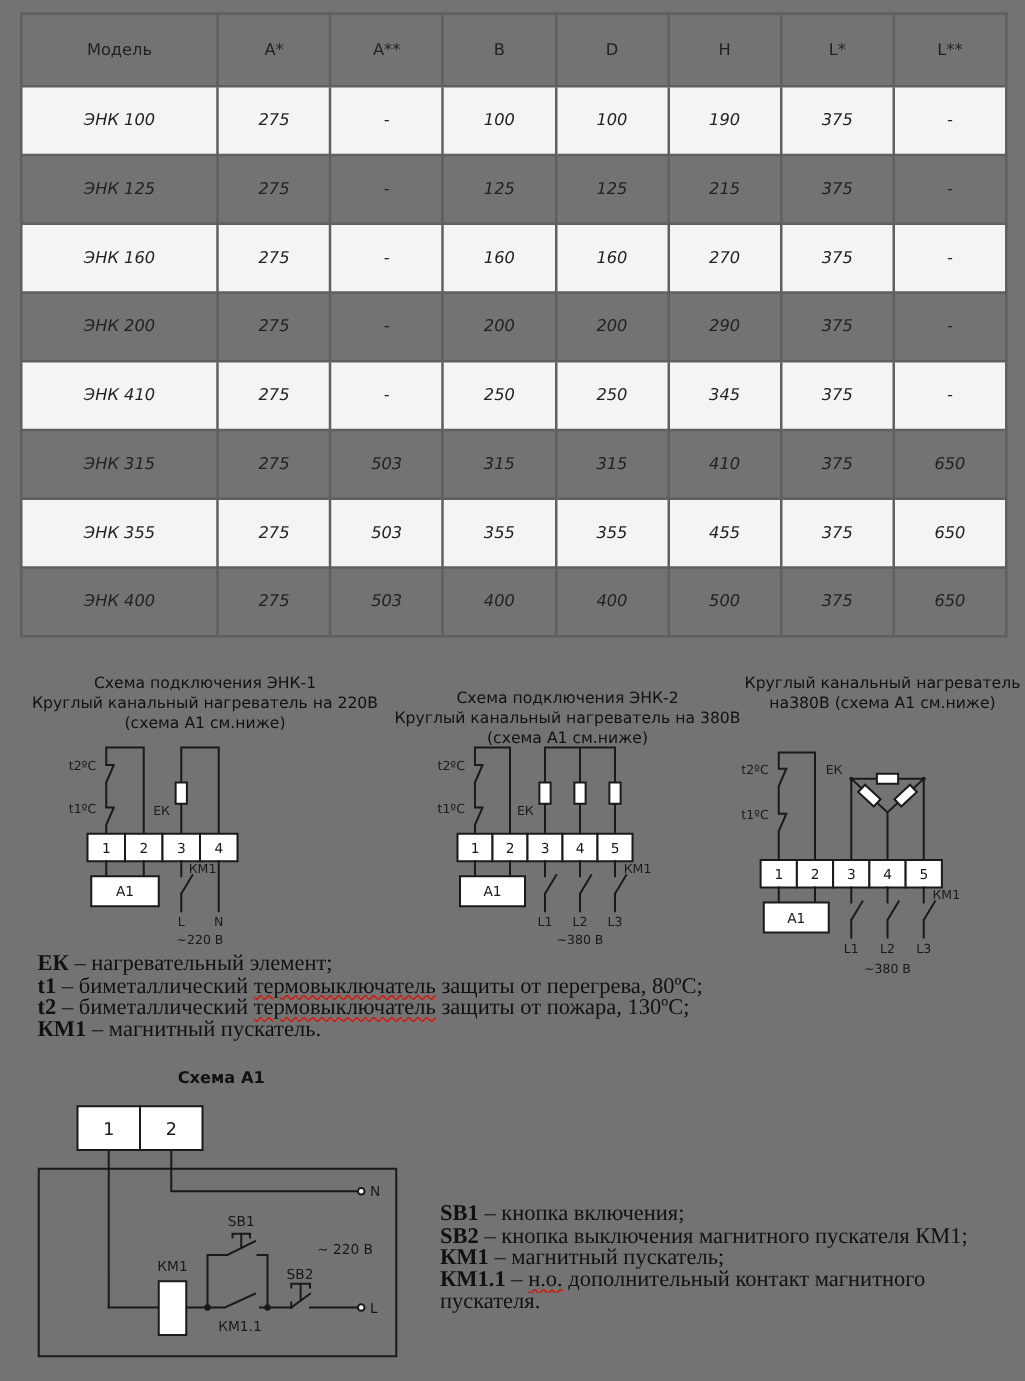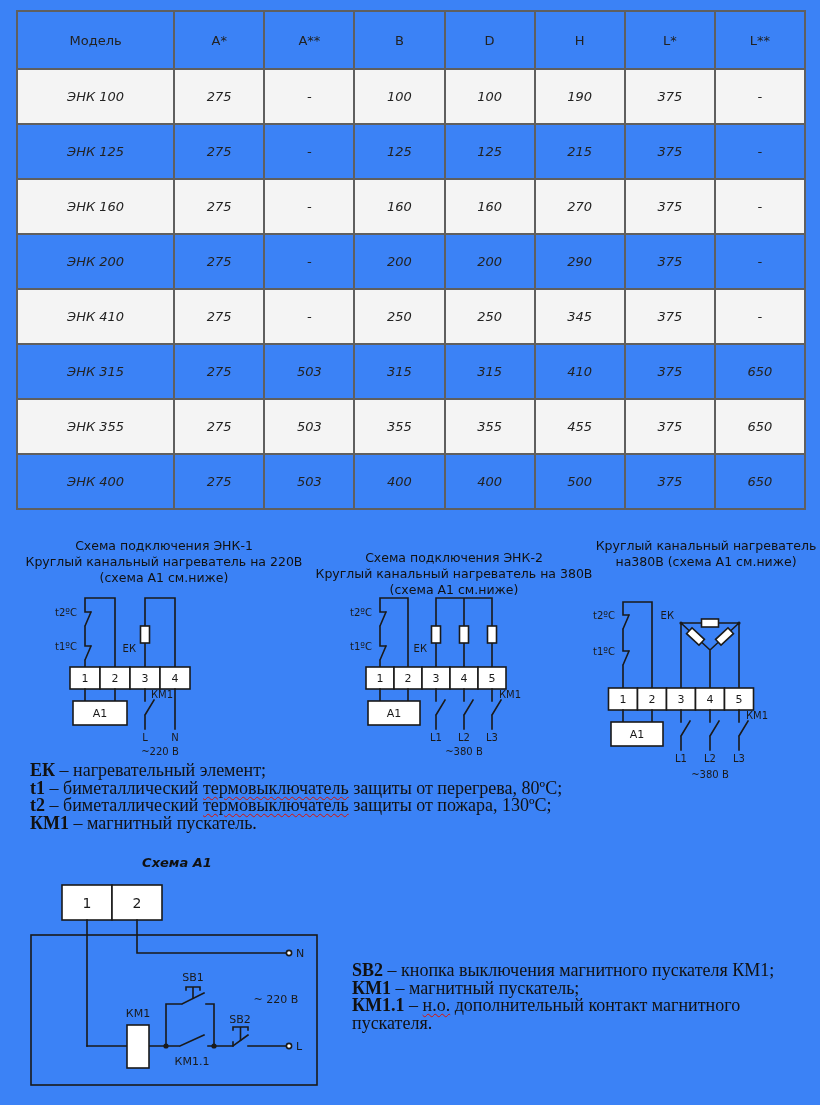--- a/index.html
+++ b/index.html
@@ -1,17 +1,17 @@
 <!DOCTYPE html>
 <html><head>
 <meta charset="utf-8">
 <style>
   html,body { margin:0; padding:0; background:#fff; }
   .page {
-    position:relative; width:820px; height:1105px; background:#3b82f6;
+    position:relative; width:820px; height:1105px; background:#737373;
     font-family:"DejaVu Sans","Liberation Sans",sans-serif; color:#1c1c1c;
     overflow:hidden;
   }
   
   table.spec {
     position:absolute; left:16px; top:10px; width:790px;
     border-collapse:collapse; table-layout:fixed;
   }
   .spec th, .spec td {
     border:2px solid #5f5f5f; text-align:center; vertical-align:middle;
@@ -257,21 +257,21 @@
     <text class="t10" text-anchor="middle" x="122" y="190">~380 В</text>
   </svg>
 
   <div class="legend" style="left:30px;top:762px;width:540px;">
     <div><b>ЕК</b> <span>– нагревательный элемент;</span><span class="mis"></span><span></span></div>
     <div><b>t1</b> <span>– биметаллический </span><span class="mis">термовыключатель</span><span> защиты от перегрева, 80ºС;</span></div>
     <div><b>t2</b> <span>– биметаллический </span><span class="mis">термовыключатель</span><span> защиты от пожара, 130ºС;</span></div>
     <div><b>КМ1</b> <span>– магнитный пускатель.</span><span class="mis"></span><span></span></div>
   </div>
 
-  <div class="a1title" style="left:57px;top:855px;width:240px;font-style:italic;">Схема А1</div>
+  <div class="a1title" style="left:57px;top:855px;width:240px;">Схема А1</div>
 
   <svg class="diag" style="left:30px;top:876px;" width="300" height="215" viewBox="0 0 300 215">
     <rect class="bx" x="32" y="9" width="50" height="35"></rect>
     <rect class="bx" x="82" y="9" width="50" height="35"></rect>
     <text class="t14" text-anchor="middle" x="57" y="32">1</text>
     <text class="t14" text-anchor="middle" x="107" y="32">2</text>
     <rect class="w" x="1" y="59" width="286" height="150"></rect>
     <path class="w" d="M57,44 V170 M107,44 V77 H256"></path>
     <path class="w" d="M57,170 H97 M119,170 H150 M150,170 L174,159 M178,170 H203 M203,170 L218,159 M218,170 H256"></path>
     <rect class="bx" x="97" y="149" width="22" height="43"></rect>
@@ -285,18 +285,19 @@
     <text class="t11" x="266" y="81">N</text>
     <text class="t11" x="266" y="174">L</text>
     <text class="t11" text-anchor="middle" x="108" y="141">КМ1</text>
     <text class="t11" text-anchor="middle" x="162" y="189">КМ1.1</text>
     <text class="t11" text-anchor="middle" x="163" y="105">SB1</text>
     <text class="t11" text-anchor="middle" x="210" y="147">SB2</text>
     <text class="t11" text-anchor="middle" x="246" y="127">~ 220 В</text>
   </svg>
 
   <div class="legend" style="left:352px;top:962px;width:465px;">
+    <div><b>SB1</b> <span>– кнопка включения;</span><span class="mis"></span><span></span></div>
     <div><b>SB2</b> <span>– кнопка выключения магнитного пускателя КМ1;</span><span class="mis"></span><span></span></div>
     <div><b>КМ1</b> <span>– магнитный пускатель;</span><span class="mis"></span><span></span></div>
     <div><b>КМ1.1</b> <span>– </span><span class="mis">н.о.</span><span> дополнительный контакт магнитного пускателя.</span></div>
   </div>
 
 </div>
 
 </body></html>

